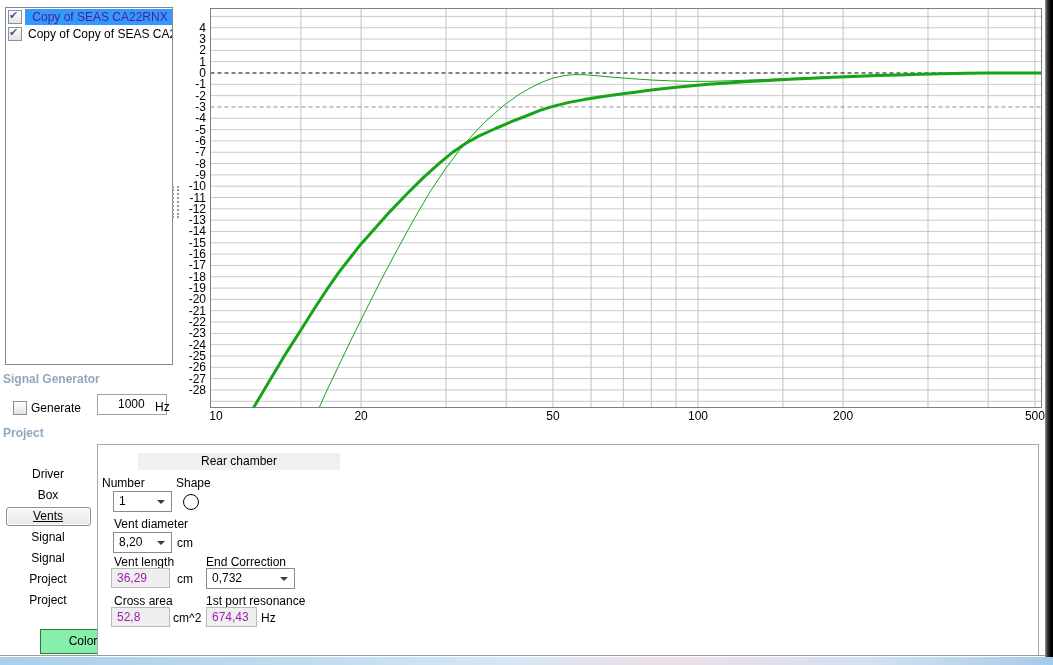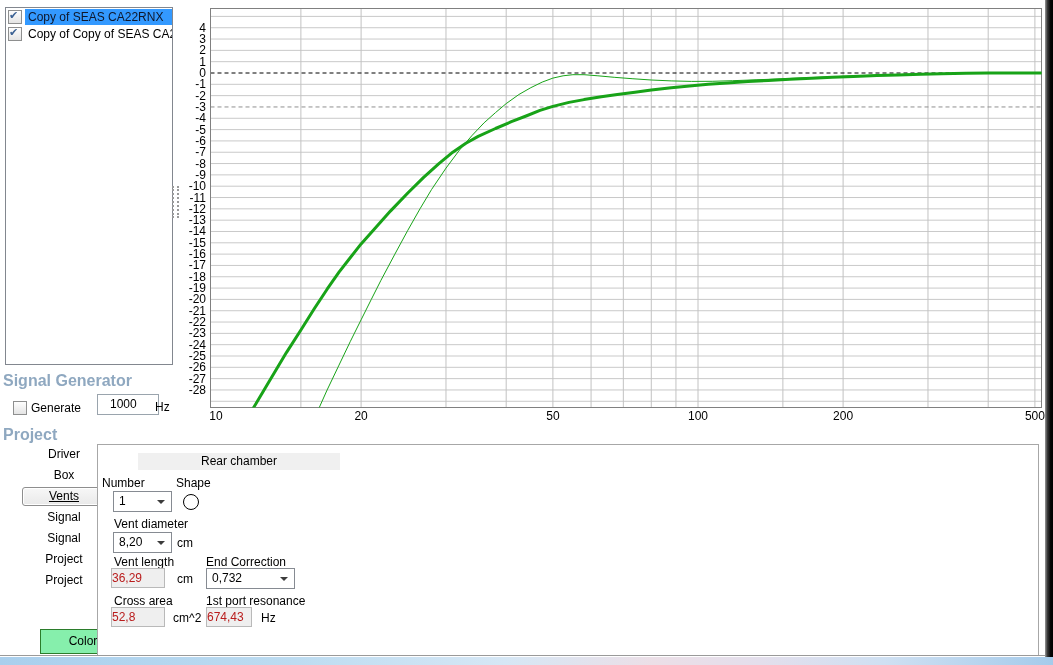--- a/index.html
+++ b/index.html
@@ -6,61 +6,61 @@
   body{
     width:1053px;height:665px;position:relative;overflow:hidden;
     background:#fff;font-family:"Liberation Sans",sans-serif;font-size:12px;color:#000;
   }
   .abs{position:absolute;}
 
   
   #driver-list{left:5px;top:7px;width:166px;height:356px;border:1px solid #82878f;background:#fff;overflow:hidden;}
   .list-row{height:17px;display:flex;align-items:center;}
   .list-row .lbl{flex:1;height:16px;line-height:16px;padding-left:3px;white-space:nowrap;overflow:hidden;}
-  .list-row.selected .lbl{background:#3399ff;color:#0f172a;}
+  .list-row.selected .lbl{background:#3399ff;color:#4c1d95;text-align:center;}
   .cb{width:12px;height:12px;border:1px solid #8e8f8f;background:linear-gradient(#fefefe,#e4e4e4);
       margin:0 3px 0 2px;position:relative;flex:none;}
   .cb.checked::after{content:"\2714";position:absolute;left:0px;top:-2px;font-size:11px;color:#3c6294;}
 
   
   #splitter-grip{left:172px;top:186px;width:3px;height:32px;
       border-left:2px dotted #9a9a9a;border-right:2px dotted #9a9a9a;}
 
   
-  .section-title{color:#8fa8c0;font-weight:bold;font-size:16px;}
+  .section-title{color:#8fa8c0;font-weight:bold;font-size:12px;}
   #signal-generator-title{left:3px;top:372px;}
   #project-title{left:3px;top:426px;}
 
   
   #generate-checkbox{left:13px;top:401px;width:12px;height:12px;border:1px solid #8e8f8f;
       background:linear-gradient(#fefefe,#e4e4e4);}
   #generate-label{left:31px;top:401px;}
   #freq-input{left:97px;top:394px;width:48px;height:19px;border:1px solid #9aa4ad;
-      padding-left:12px;line-height:19px;background:#fff;}
+      padding-left:20px;line-height:19px;background:#fff;}
   #freq-unit{left:155px;top:400px;}
 
   
-  #project-nav{left:0px;top:444px;width:96px;margin-left:16px;}
+  #project-nav{left:0px;top:464px;width:96px;}
   .nav-item{width:96px;height:21px;line-height:21px;text-align:center;cursor:default;}
   .nav-item.selected{width:83px;height:17px;line-height:17px;margin:1px auto;
       border:1px solid #8e8e8e;border-radius:3px;
       background:linear-gradient(#f7f7f7,#e9e9e9);box-shadow:inset 0 0 0 1px #ffffff;text-decoration:underline;}
   #color-button{left:8px;top:629px;width:84px;height:23px;border:1px solid #2b7c2b;
       text-align:center;line-height:22px;}
 
   
   #vents-panel{left:97px;top:444px;width:940px;height:210px;border:1px solid #a7a7a7;background:#fff;}
   #vents-panel .abs{position:absolute;}
   .panel-header{left:8px;top:8px;width:202px;height:17px;background:#f0f0f0;
       text-align:center;line-height:17px;margin-left:32px;}
   .fld-label{white-space:nowrap;}
   .dd{height:19px;border:1px solid #868b92;background:#fff;padding-left:5px;line-height:19px;}
   .dd::after{content:"";position:absolute;right:6px;top:8px;border:4px solid transparent;border-top-color:#3c3c3c;}
-  .tb-disabled{height:18px;border:1px solid #b9b9b9;background:#efefef;color:#b91c1c;
-      line-height:18px;}
+  .tb-disabled{height:18px;border:1px solid #b9b9b9;background:#efefef;color:#a21caf;
+      padding-left:5px;line-height:18px;}
   .shape-circle{width:14px;height:14px;border:1px solid #000;border-radius:50%;background:#fff;}
 
   
   #right-dark-strip{left:1045px;top:0px;width:8px;height:657px;
       background:linear-gradient(90deg,#9a9a9a,#3a3a3a 30%,#050505 70%,#000);}
   #bottom-frame-line{left:0px;top:655px;width:1045px;height:1px;background:#9a9a9a;}
   #taskbar-sliver{left:0px;top:657px;width:1053px;height:8px;
       background:linear-gradient(90deg,#a9cfed,#bddcf1 28%,#d6e7f5 48%,#ecdfe7 62%,#e4dfec 72%,#cfe0f2 84%,#a5cbeb 100%);}
 
   #chart-svg{position:absolute;left:0;top:0;}

